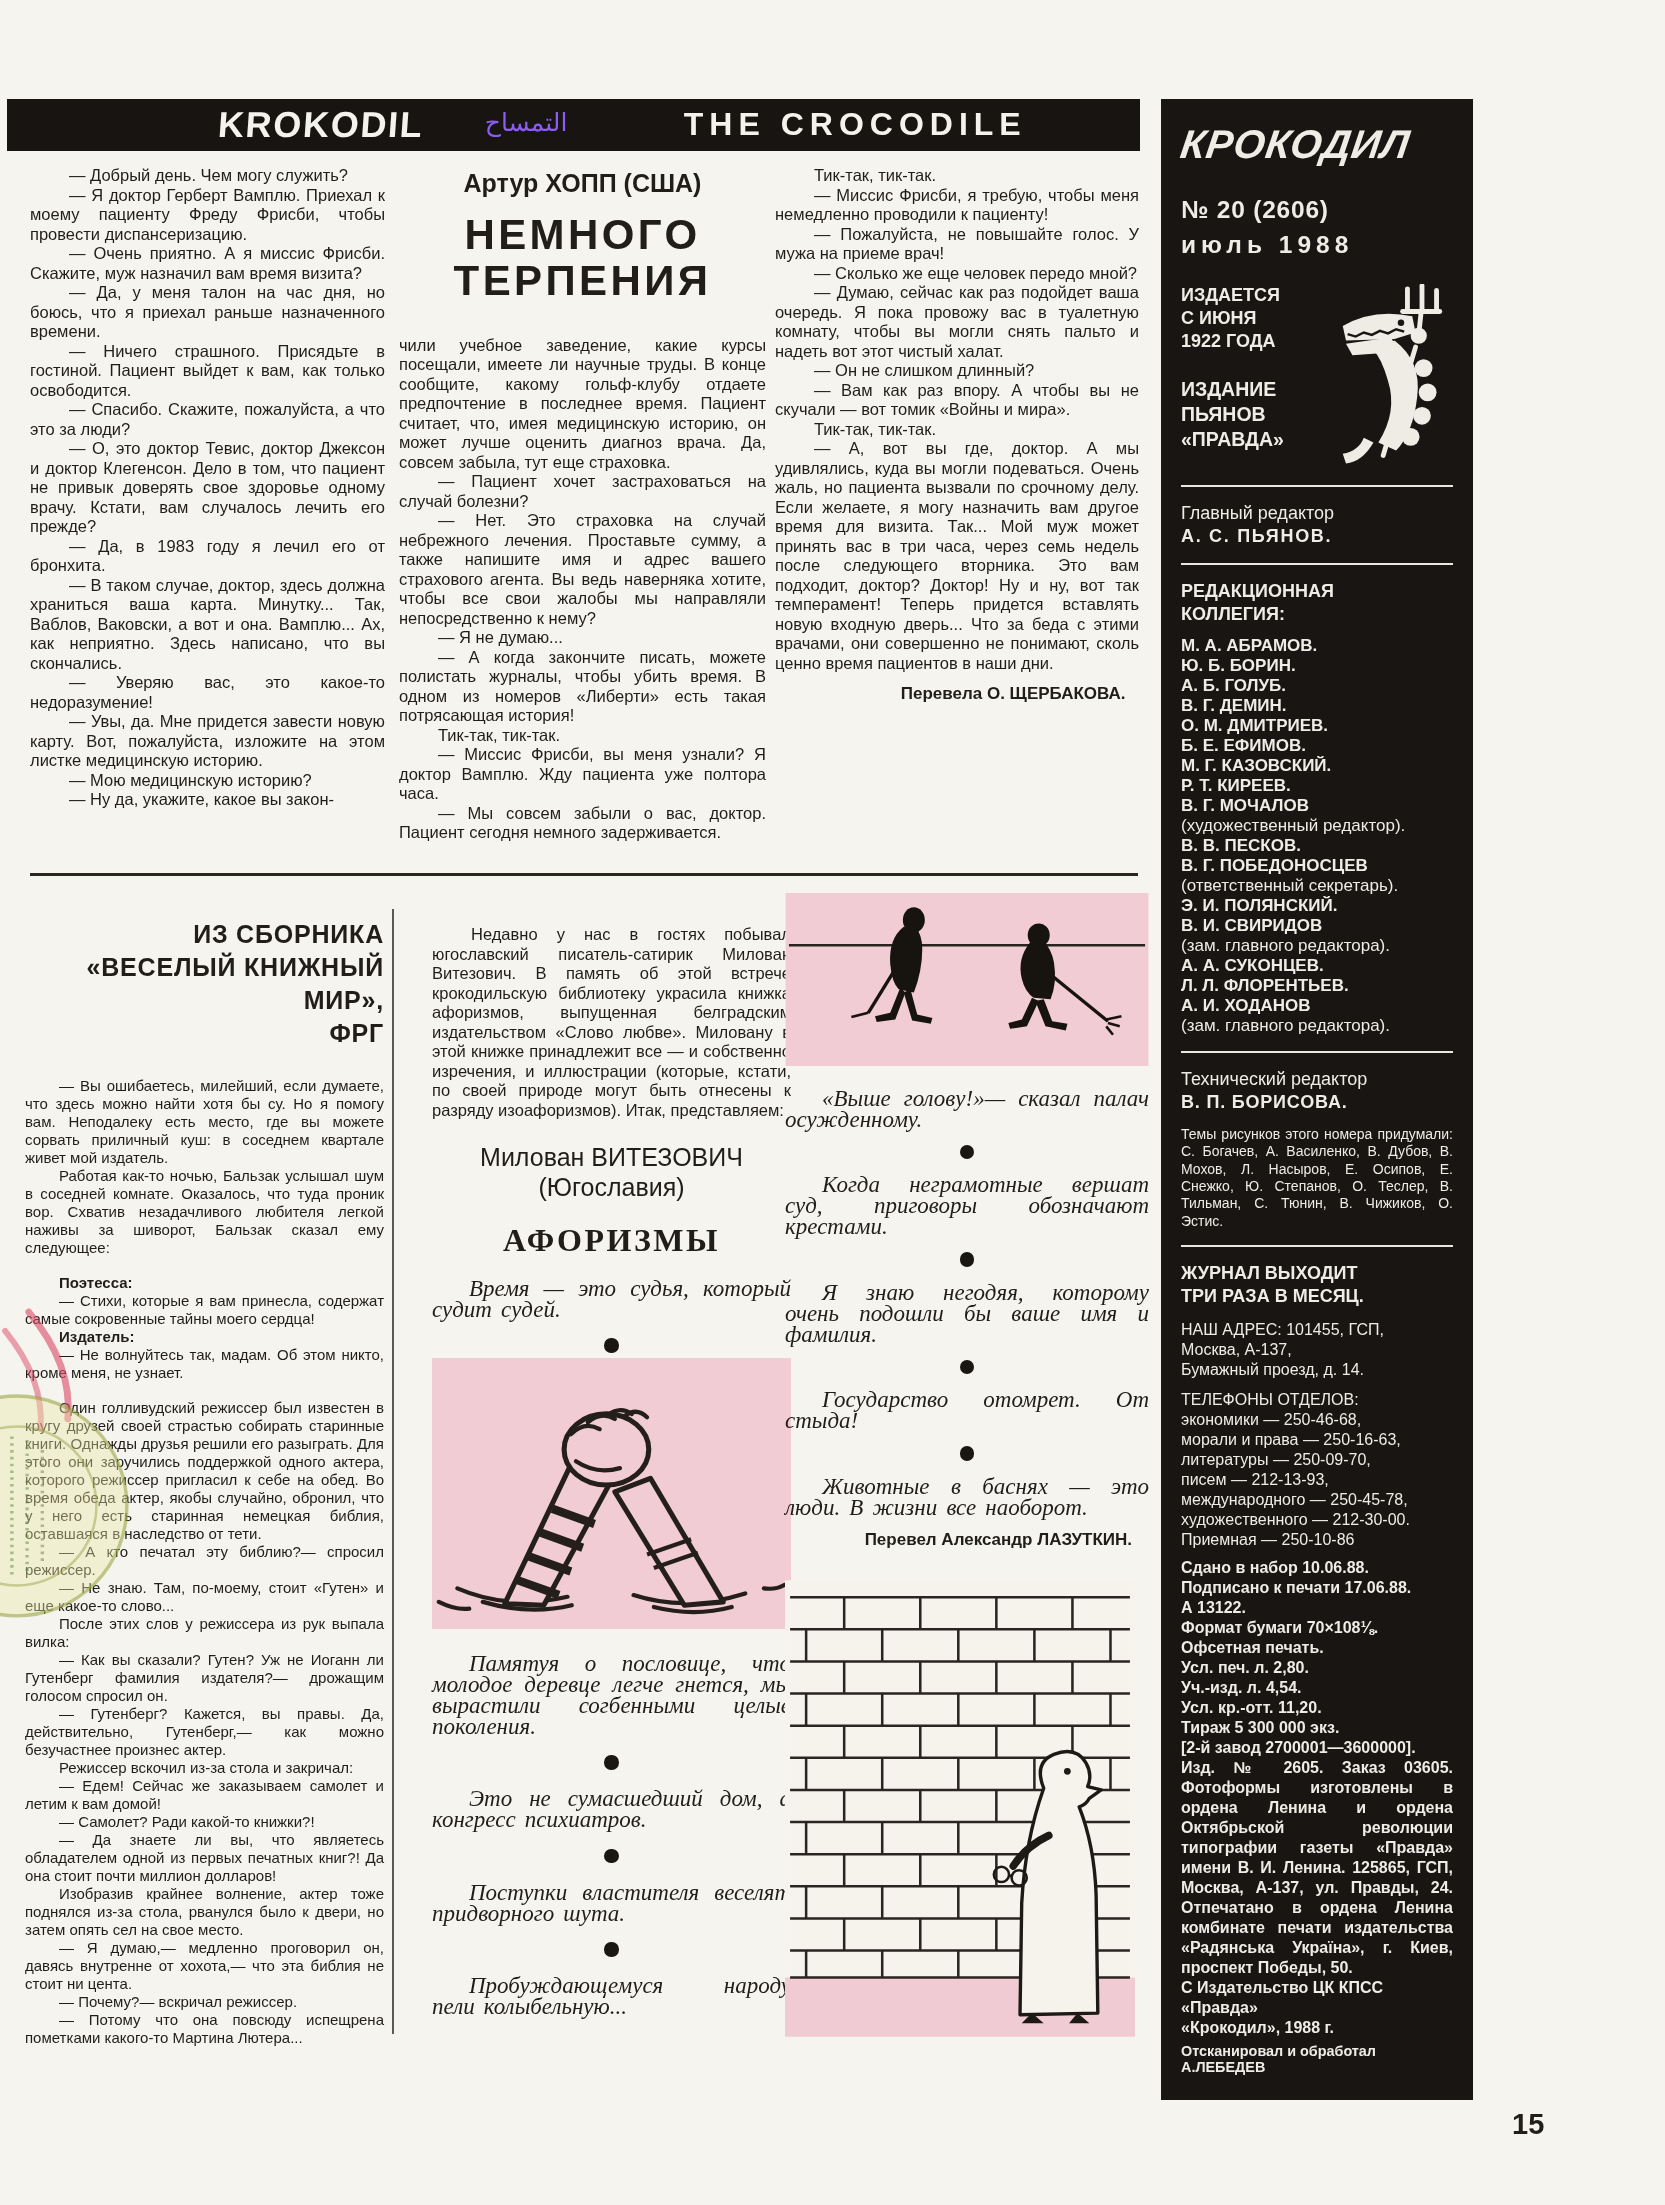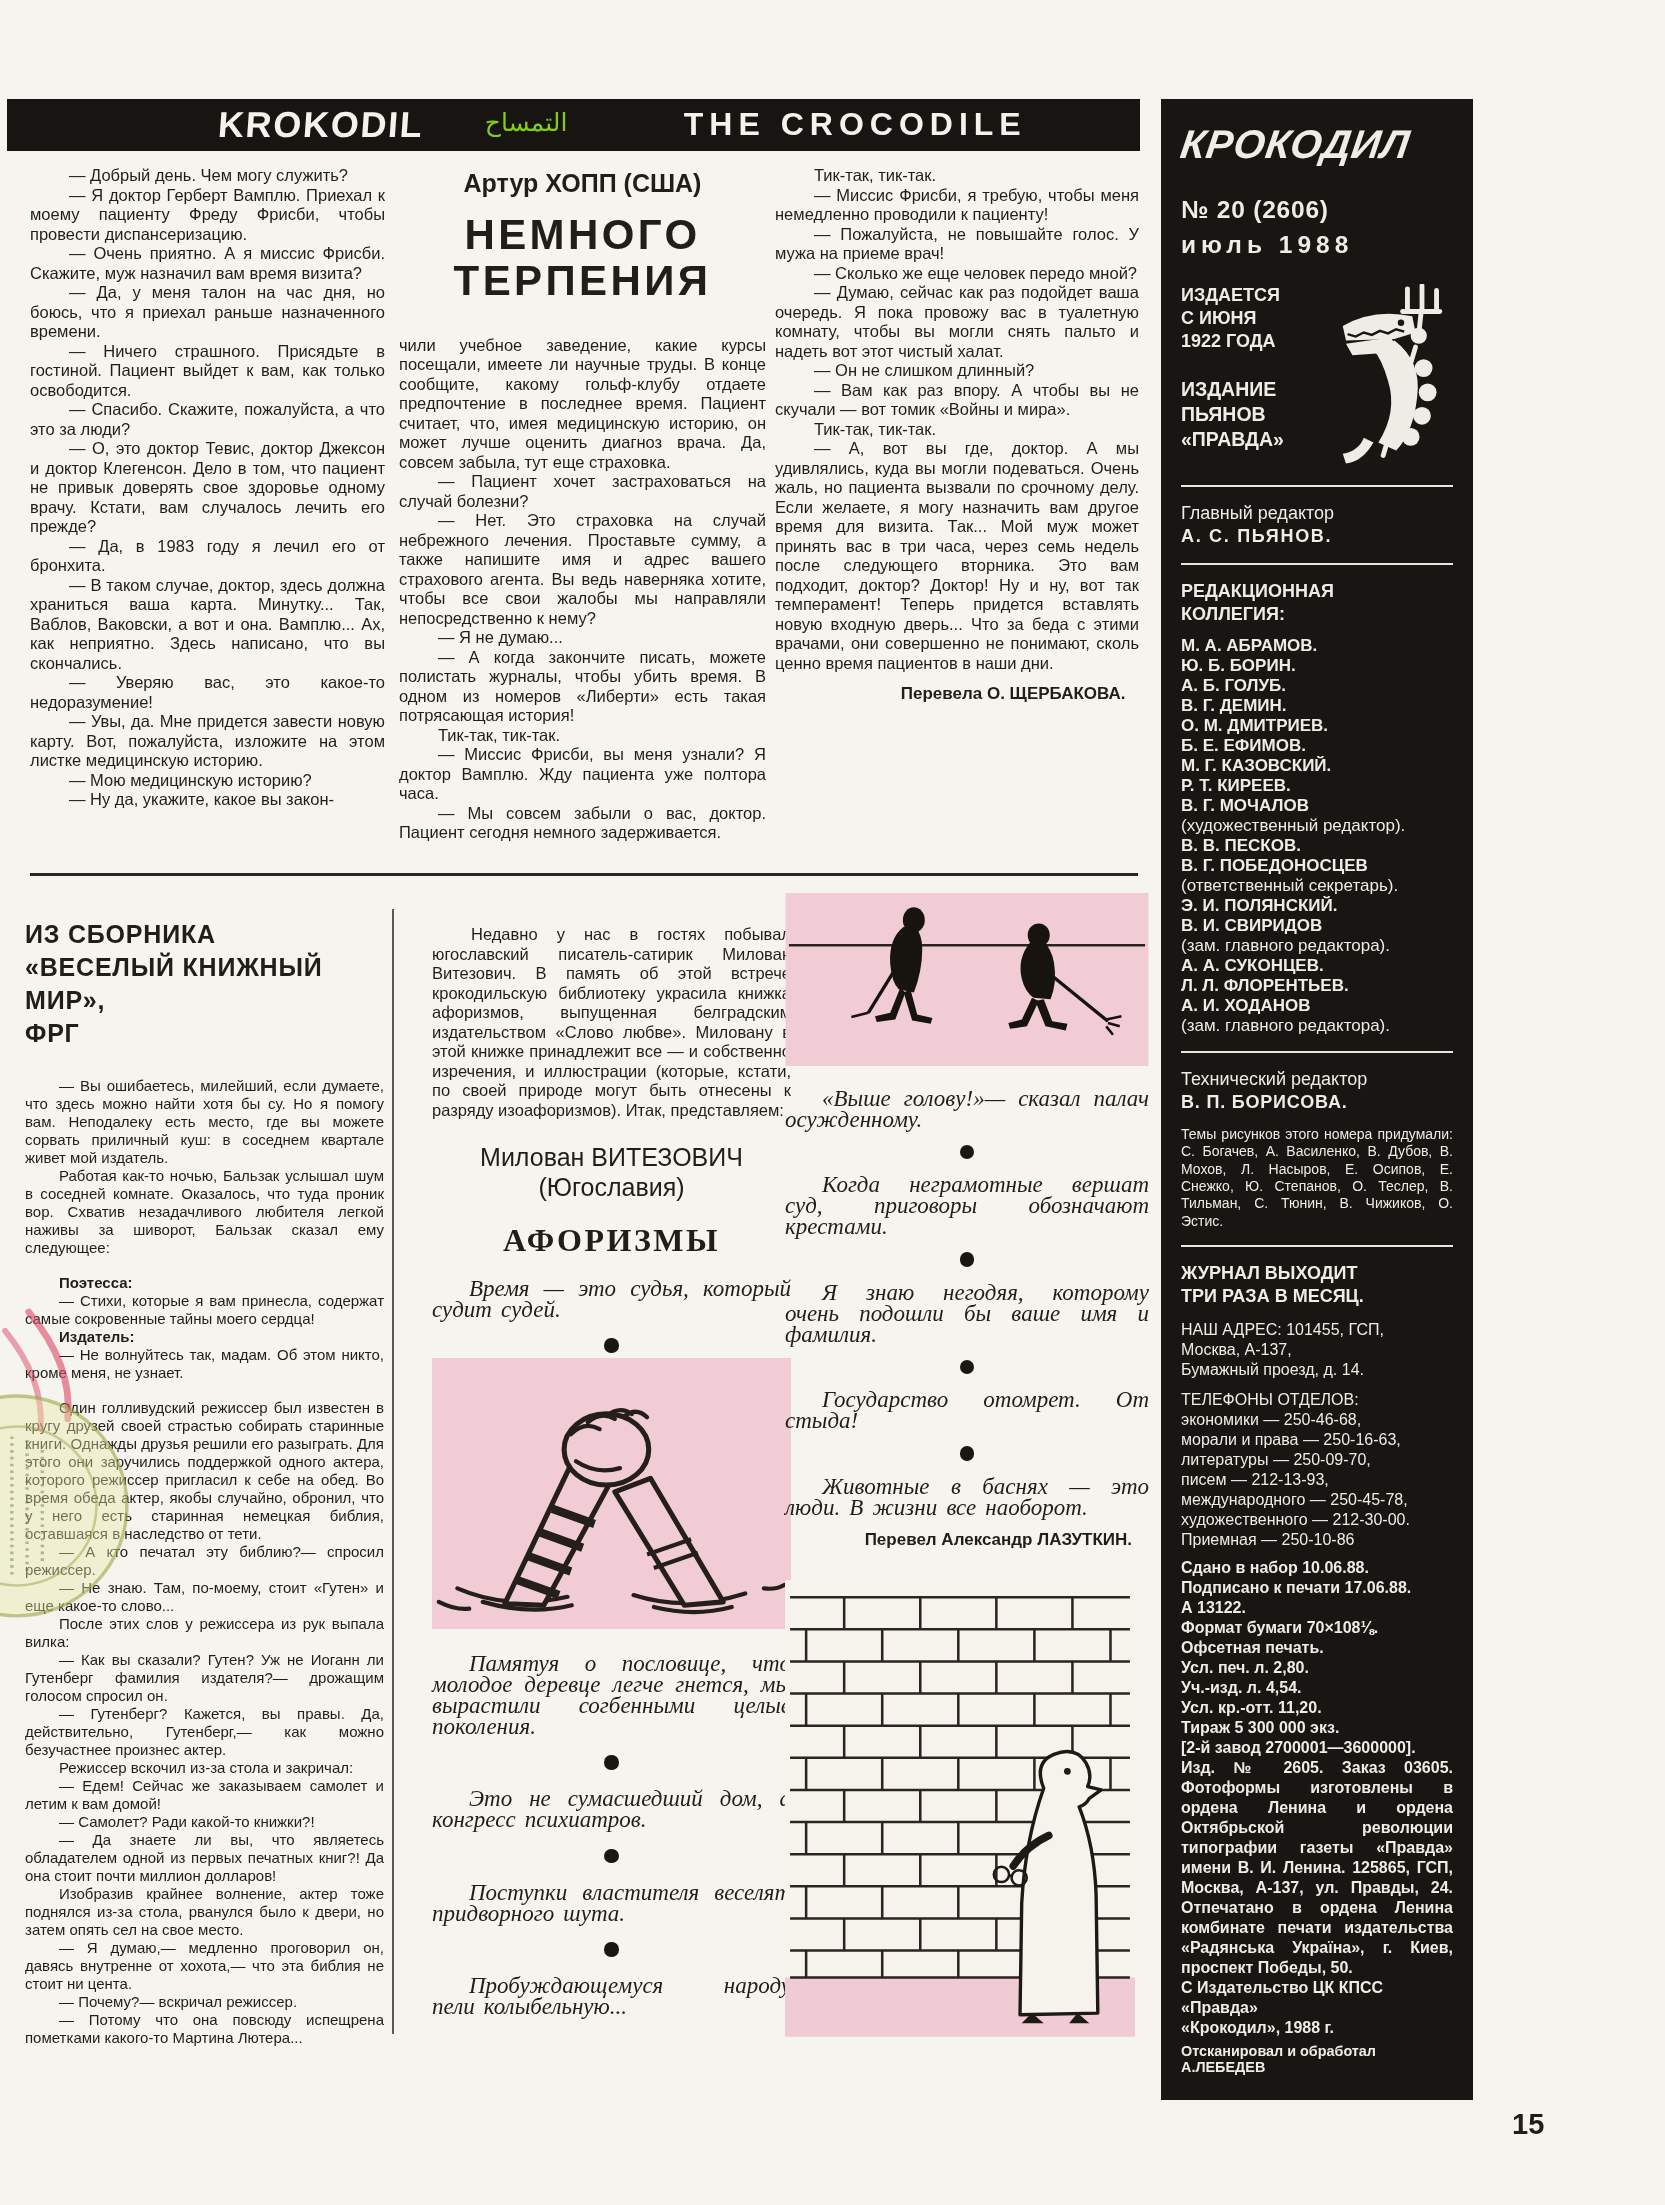--- a/index.html
+++ b/index.html
@@ -2,36 +2,36 @@
 <html style="font-size:13.5px"><head>
 <meta charset="utf-8">
 <style>
   html,body{margin:0;padding:0;background:#8a8782;}
   .page{position:relative;width:1666px;height:2205px;background:#f6f4ee;overflow:hidden;
         font-family:"Liberation Sans",sans-serif;color:#211e19;}
   
   .header-bar{position:absolute;left:6.8px;top:99px;width:1133px;height:52px;background:#181411;}
   .hdr-latin{position:absolute;left:211px;top:5px;color:#f4f2ec;font-size:36px;font-weight:bold;
              letter-spacing:1.7px;transform:skewX(-4deg);}
-  .hdr-arabic{position:absolute;left:478px;top:8.5px;color:#84cc16;font-size:25px;}
+  .hdr-arabic{position:absolute;left:478px;top:8.5px;color:#8b5cf6;font-size:25px;}
   .hdr-english{position:absolute;left:677px;top:6.8px;color:#f4f2ec;font-size:32px;font-weight:bold;letter-spacing:6px;}
   
   .story-col{position:absolute;top:166px;}
   #col1{left:30px;width:355px;}
   #col2{left:399px;width:367px;top:166px;}
   #col3{left:775px;width:364px;}
   .body-text p{margin:0;text-indent:39px;text-align:justify;font-size:16.5px;line-height:19.5px;}
   p.noindent{text-indent:0;}
   .story-author{text-align:center;font-weight:bold;font-size:25px;margin:3.4px 0 13.5px;}
   .story-title{text-align:center;font-weight:bold;font-size:42px;line-height:46px;letter-spacing:3.4px;margin:0 0 32px;}
   .translator{font-weight:bold;text-align:right;padding-right:13.5px;margin-top:11px;font-size:17px;}
   .rule{position:absolute;background:#2b2620;}
   
   .bottom-left{position:absolute;left:25px;top:918px;width:359px;}
-  .bl-title{text-align:left;font-weight:bold;font-size:25px;line-height:33px;margin:0 0 27px;letter-spacing:0.8px;}
+  .bl-title{text-align:right;font-weight:bold;font-size:25px;line-height:33px;margin:0 0 27px;letter-spacing:0.8px;}
   .bottom-left p{font-size:15px;line-height:18px;text-indent:34px;text-align:justify;margin:0;}
   .bottom-left p.gap{margin-top:17px;}
   .bottom-left p.b{font-weight:bold;}
   .bottom-mid{position:absolute;left:432px;top:925px;width:359px;}
   .bottom-right{position:absolute;left:785px;top:893px;width:364px;}
   .aph-author{text-align:center;font-weight:normal;font-size:25px;line-height:30px;margin-top:22px;}
   .aph-heading{text-align:center;font-family:"Liberation Serif",serif;font-weight:bold;font-size:32px;
                letter-spacing:2.5px;margin-top:20px;}
   .aphorism{font-family:"Liberation Serif",serif;font-style:italic;font-size:23px;line-height:21px;
             text-align:justify;text-indent:37px;margin:18.6px 0 0;word-spacing:3.4px;}

